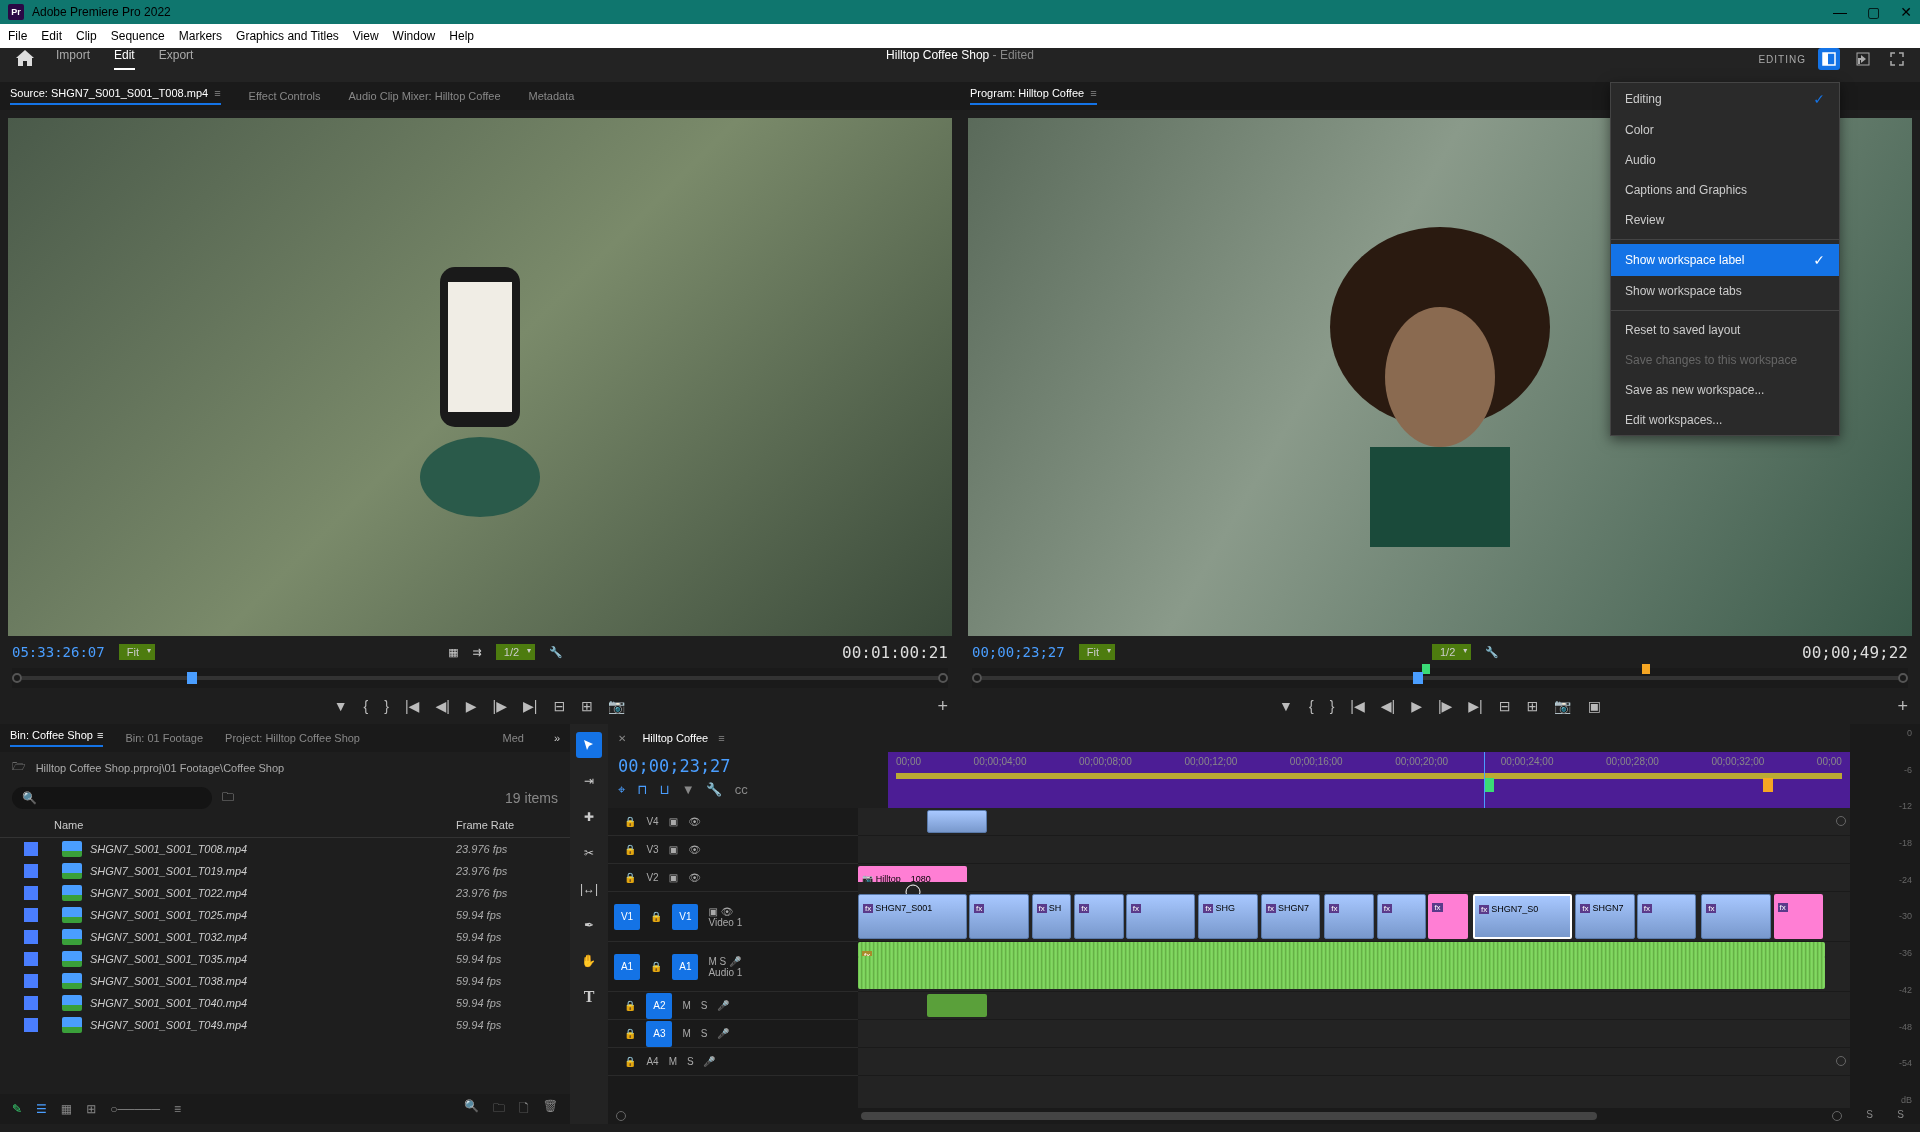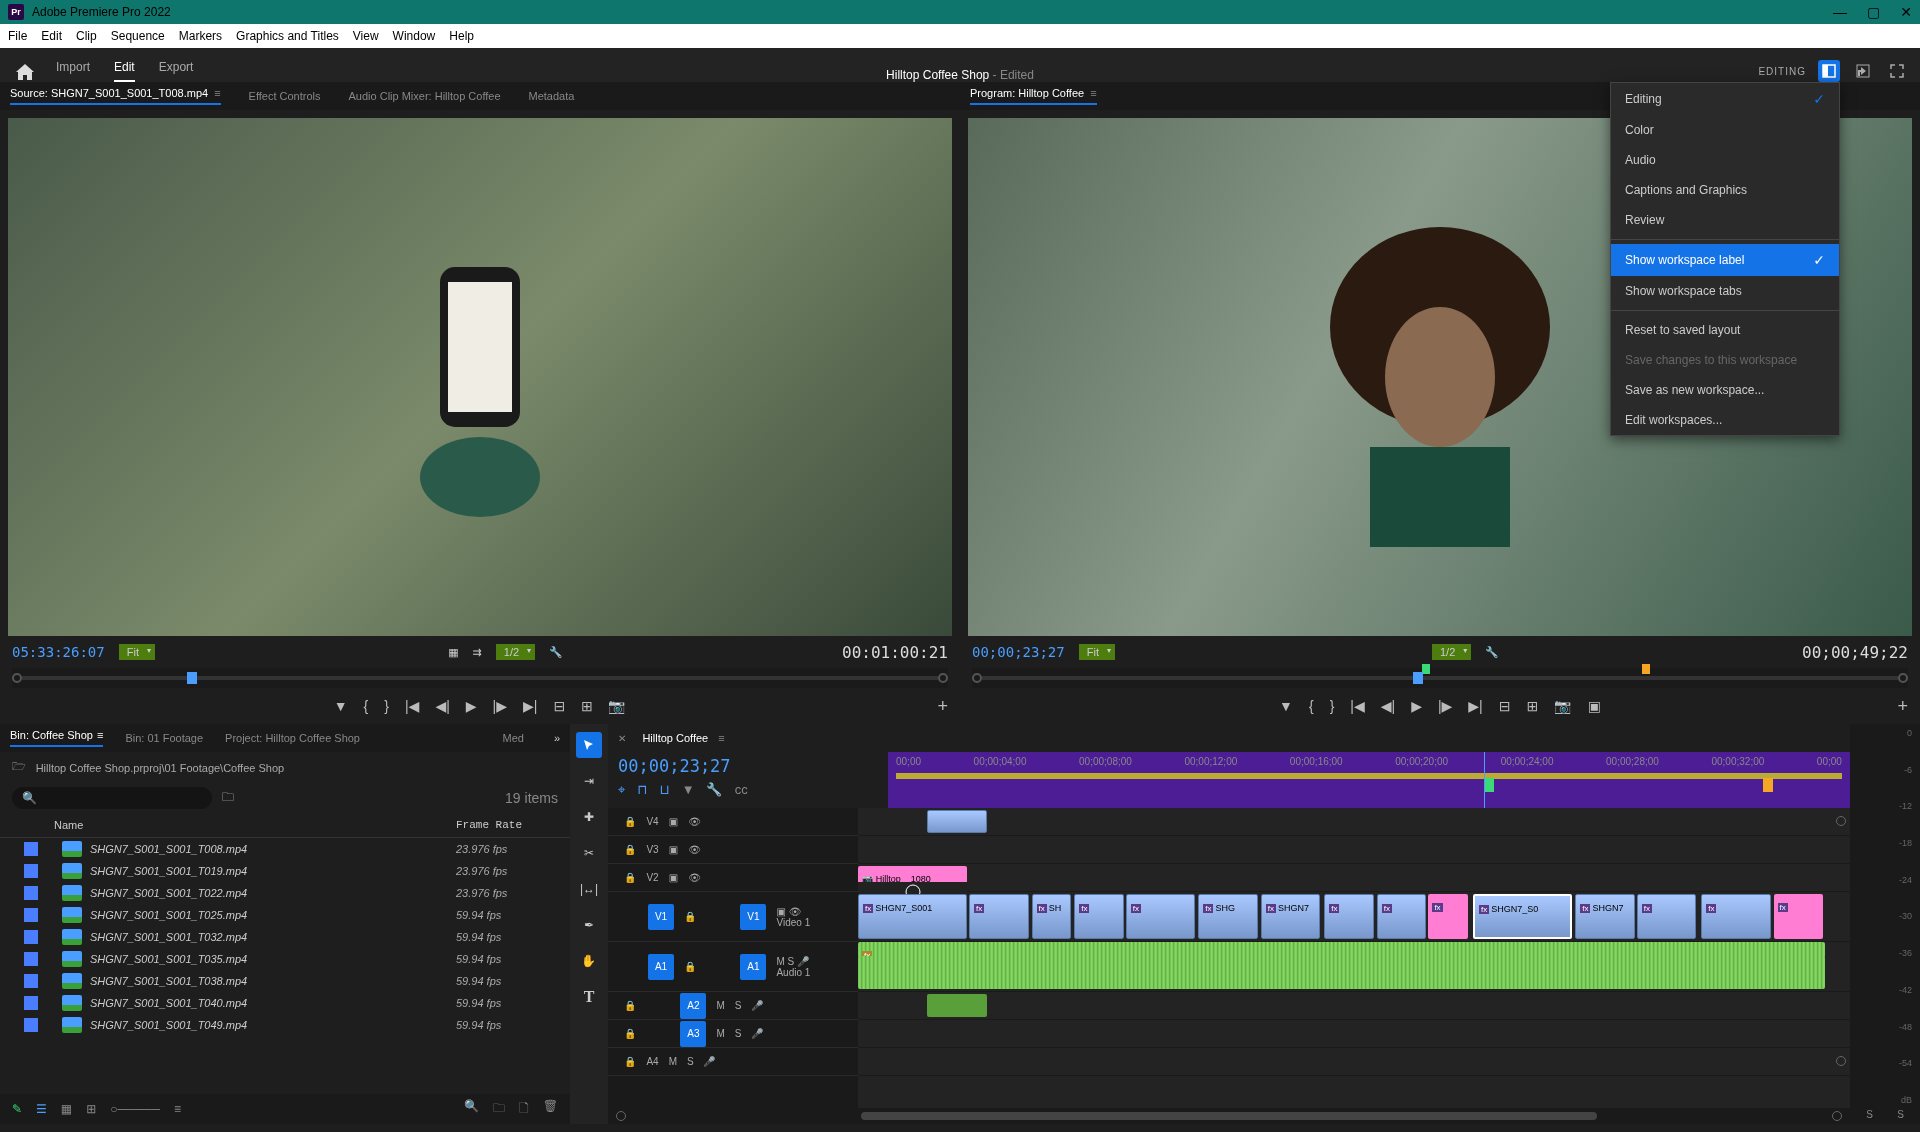--- a/index.html
+++ b/index.html
@@ -10,21 +10,21 @@
     .titlebar-left { display: flex; align-items: center; gap: 8px; }
     .pr-icon { width: 16px; height: 16px; background: #2a0845; color: #fff; display: flex; align-items: center; justify-content: center; font-size: 9px; font-weight: bold; border-radius: 2px; }
     .titlebar-controls { display: flex; gap: 20px; align-items: center; }
     .titlebar-controls span { cursor: pointer; font-size: 14px; }
 
     
     .menubar { height: 24px; background: #fff; color: #000; display: flex; align-items: center; padding: 0 8px; gap: 14px; font-size: 12px; }
     .menubar span { cursor: pointer; }
 
     
-    .workspace-bar { height: 34px; background: #232323; display: flex; align-items: flex-end; padding: 0 12px; position: relative; }
+    .workspace-bar { height: 34px; background: #232323; display: flex; align-items: flex-start; padding: 0 12px; position: relative; }
     .home-icon { width: 26px; height: 20px; display:flex; align-items:center; justify-content:center; color:#eee;}
     .workspace-tabs { display: flex; gap: 24px; margin-left: 18px; }
     .workspace-tab { color: #aaa; cursor: pointer; padding-bottom: 6px; }
     .workspace-tab.active { color: #fff; border-bottom: 2px solid #fff; }
     .project-title { position: absolute; left: 50%; transform: translateX(-50%); color: #fff; }
     .project-title .edited { color: #888; }
     .workspace-right { margin-left: auto; display: flex; align-items: center; gap: 12px; color: #aaa; }
     .workspace-right .icon-btn { width: 22px; height: 22px; display:flex;align-items:center;justify-content:center; cursor:pointer; }
     .workspace-right .icon-btn.active { background: #1473e6; border-radius: 3px; color:#fff;}
 
@@ -74,21 +74,21 @@
     .project-tab { color: #888; cursor:pointer;}
     .project-tab.active { color: #fff; border-bottom: 2px solid #1473e6; padding-bottom:4px;}
     .project-tab .menu-icon{margin-left:4px;}
     .project-tabs .med { margin-left: auto; color:#888;}
     .project-path { padding: 6px 12px; display:flex; align-items:center; gap:10px; color:#aaa; font-size:11px;}
     .project-search { display:flex; align-items:center; gap:10px; padding: 4px 12px;}
     .search-box { flex:0 0 200px; background:#141414; border-radius:12px; padding:4px 10px; display:flex; align-items:center; gap:6px;}
     .items-count { margin-left:auto; color:#888; font-size:14px;}
     .project-header { display:flex; padding: 6px 24px; color:#ccc; font-size:11px; border-bottom:1px solid #333;}
     .project-header .name-col { flex:1; padding-left:30px;}
-    .project-header .fr-col { width:90px;font-family:Liberation Mono, monospace;}
+    .project-header .fr-col { width:90px;}
     .project-list { flex:1; overflow:hidden;}
     .project-row { display:flex; align-items:center; padding:3px 24px; font-size:11px; color:#ccc;font-style:italic;}
     .project-row .checkbox { width:14px; height:14px; background:#4a7eff; margin-right:24px;}
     .media-icon { width:20px; height:16px; background:linear-gradient(to bottom,#4a9eff 60%,#3aa03a 60%); margin-right:8px; border-radius:2px;}
     .project-row .name { flex:1;}
     .project-row .fps { width:90px; color:#aaa;}
     .project-footer { height:30px; display:flex; align-items:center; padding:0 12px; gap:14px; background:#1a1a1a;}
     .project-footer span {cursor:pointer; color:#888;}
     .project-footer .pencil { color:#3adb76;}
     .project-footer .right-icons { margin-left:auto; display:flex; gap:14px;}
@@ -113,21 +113,21 @@
     .playhead-line { position:absolute; width:1px; background:#4a9eff; top:0; bottom:-300px; left:62%;}
     .marker { position:absolute; width:10px; height:14px; top:26px;}
     .marker.green { background:#3adb76; left:62%;}
     .marker.orange { background:#f5a623; left:91%;}
 
     .timeline-tracks { flex:1; display:flex; overflow:hidden;}
     .track-headers { width:250px; background:#1a1a1a;}
     .track-row { display:flex; align-items:center; height:28px; border-bottom:1px solid #2a2a2a; padding:0 6px; gap:10px; font-size:10px; color:#aaa;}
     .track-row.tall { height:50px;}
     .track-btn { width:26px; height:26px; color:#ccc; display:flex; align-items:center;justify-content:center; font-size:10px; border-radius:2px;}
-    .track-btn.on { background:#1473e6; color:#fff;margin-left:34px;}
+    .track-btn.on { background:#1473e6; color:#fff;}
     .track-content { flex:1; background:#232323; position:relative;}
     .track-lane { height:28px; border-bottom:1px solid #1a1a1a; position:relative;}
     .track-lane.tall { height:50px;}
     .clip { position:absolute; top:2px; bottom:2px; border-radius:2px; font-size:9px; color:#000; padding:8px 4px; overflow:hidden;}
     .clip.video { background:linear-gradient(to bottom,#a8c8ff 0%,#7898cc 100%); border:1px solid #5a7aaa;}
     .clip.pink { background:#ff7ed4;}
     .clip.audio { background:#5aa03a; }
     .clip.audio-wave { background: repeating-linear-gradient(90deg, #6ac04a 0px, #8ae06a 2px, #5aa03a 4px);}
     .clip .fx { background:#5a3a8a; color:#fff; padding:0 2px; margin-right:2px; font-size:8px;}
     .selected-clip { border:2px solid #fff !important;}

